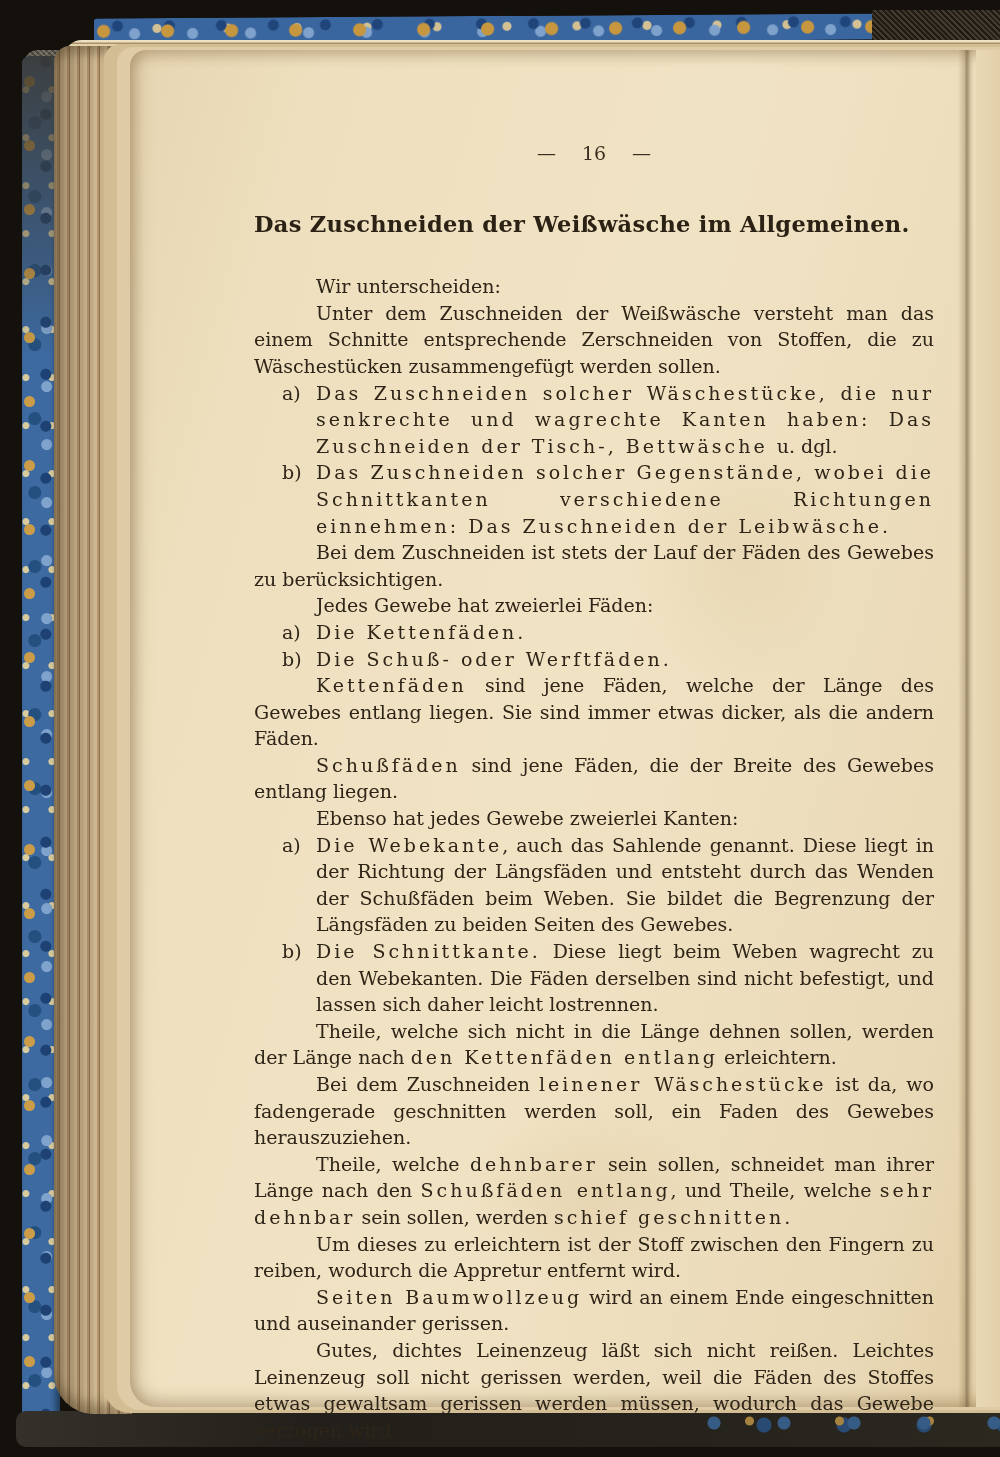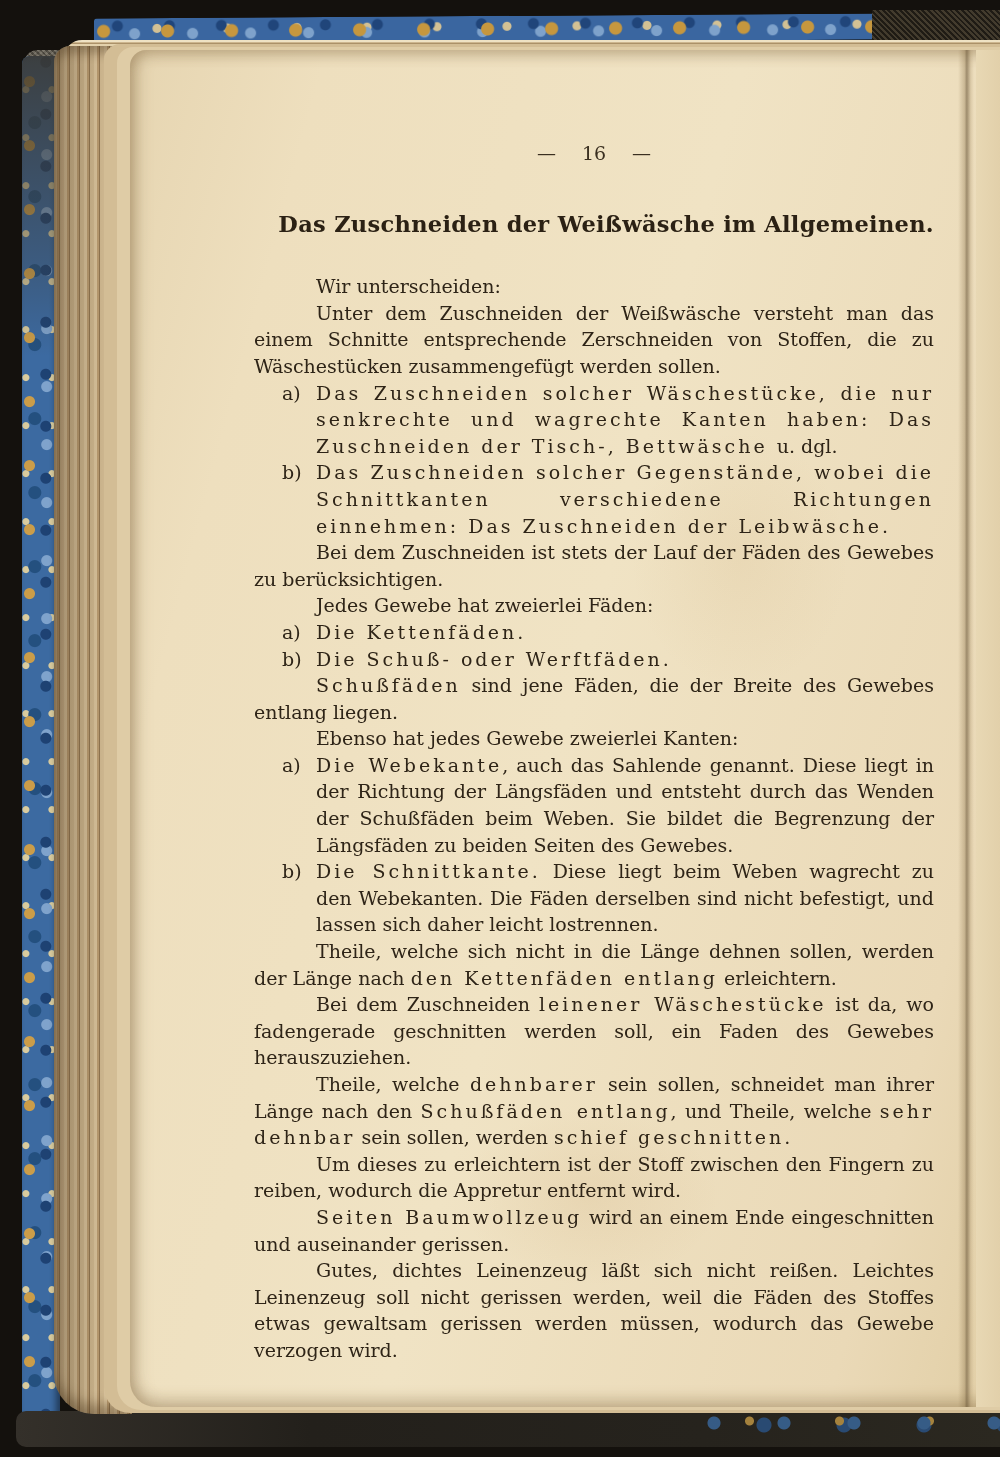--- a/index.html
+++ b/index.html
@@ -78,21 +78,21 @@
   .gutter-shadow{position:absolute;right:26px;top:50px;width:16px;bottom:50px;
     background:linear-gradient(90deg, transparent, rgba(125,100,60,.30) 40%, rgba(92,72,42,.55) 55%, rgba(150,125,85,.2) 80%, transparent);}
   .facing-sliver{position:absolute;right:0;top:50px;width:24px;bottom:50px;
     background:linear-gradient(90deg,#e8d8b4,#e2d0aa);}
 
   
   .text{position:absolute;left:254px;top:140px;width:680px;color:#2e2417;
         font-size:19px;line-height:26.6px;text-align:justify;}
   .pgnum{text-align:center;font-size:19px;color:#3a2f20;}
   .pgnum .n{display:inline-block;margin:0 26px;}
-  .doc-title{text-align:right;font-weight:bold;font-size:22.5px;letter-spacing:.3px;
+  .doc-title{text-align:left;font-weight:bold;font-size:22.5px;letter-spacing:.3px;
              margin:44px 0 36px;color:#2b2114;}
   .para{margin:0;text-indent:62px;}
   .li{display:flex;margin:0;padding-left:28px;}
   .li .marker{flex:none;width:34px;}
   .li .body{flex:1;text-align:justify;}
   .sp{letter-spacing:3px;}
 </style>
 </head>
 <body>
 
@@ -136,20 +136,21 @@
         <p class="para"><span>Bei dem Zuschneiden ist stets der Lauf der Fäden des Gewebes zu berücksichtigen.</span></p>
         <p class="para"><span>Jedes Gewebe hat zweierlei Fäden:</span></p>
         <div class="li">
           <span class="marker">a)</span>
           <span class="body"><span class="sp">Die Kettenfäden.</span></span>
         </div>
         <div class="li">
           <span class="marker">b)</span>
           <span class="body"><span class="sp">Die Schuß- oder Werftfäden.</span></span>
         </div>
+        <p class="para"><span class="sp">Kettenfäden</span><span> sind jene Fäden, welche der Länge des Gewebes entlang liegen. Sie sind immer etwas dicker, als die andern Fäden.</span></p>
         <p class="para"><span class="sp">Schußfäden</span><span> sind jene Fäden, die der Breite des Gewebes entlang liegen.</span></p>
         <p class="para"><span>Ebenso hat jedes Gewebe zweierlei Kanten:</span></p>
         <div class="li">
           <span class="marker">a)</span>
           <span class="body"><span class="sp">Die Webekante</span><span>, auch das Sahlende genannt. Diese liegt in der Richtung der Längsfäden und entsteht durch das Wenden der Schußfäden beim Weben. Sie bildet die Begrenzung der Längsfäden zu beiden Seiten des Gewebes.</span></span>
         </div>
         <div class="li">
           <span class="marker">b)</span>
           <span class="body"><span class="sp">Die Schnittkante.</span><span> Diese liegt beim Weben wagrecht zu den Webekanten. Die Fäden derselben sind nicht befestigt, und lassen sich daher leicht lostrennen.</span></span>
         </div>

